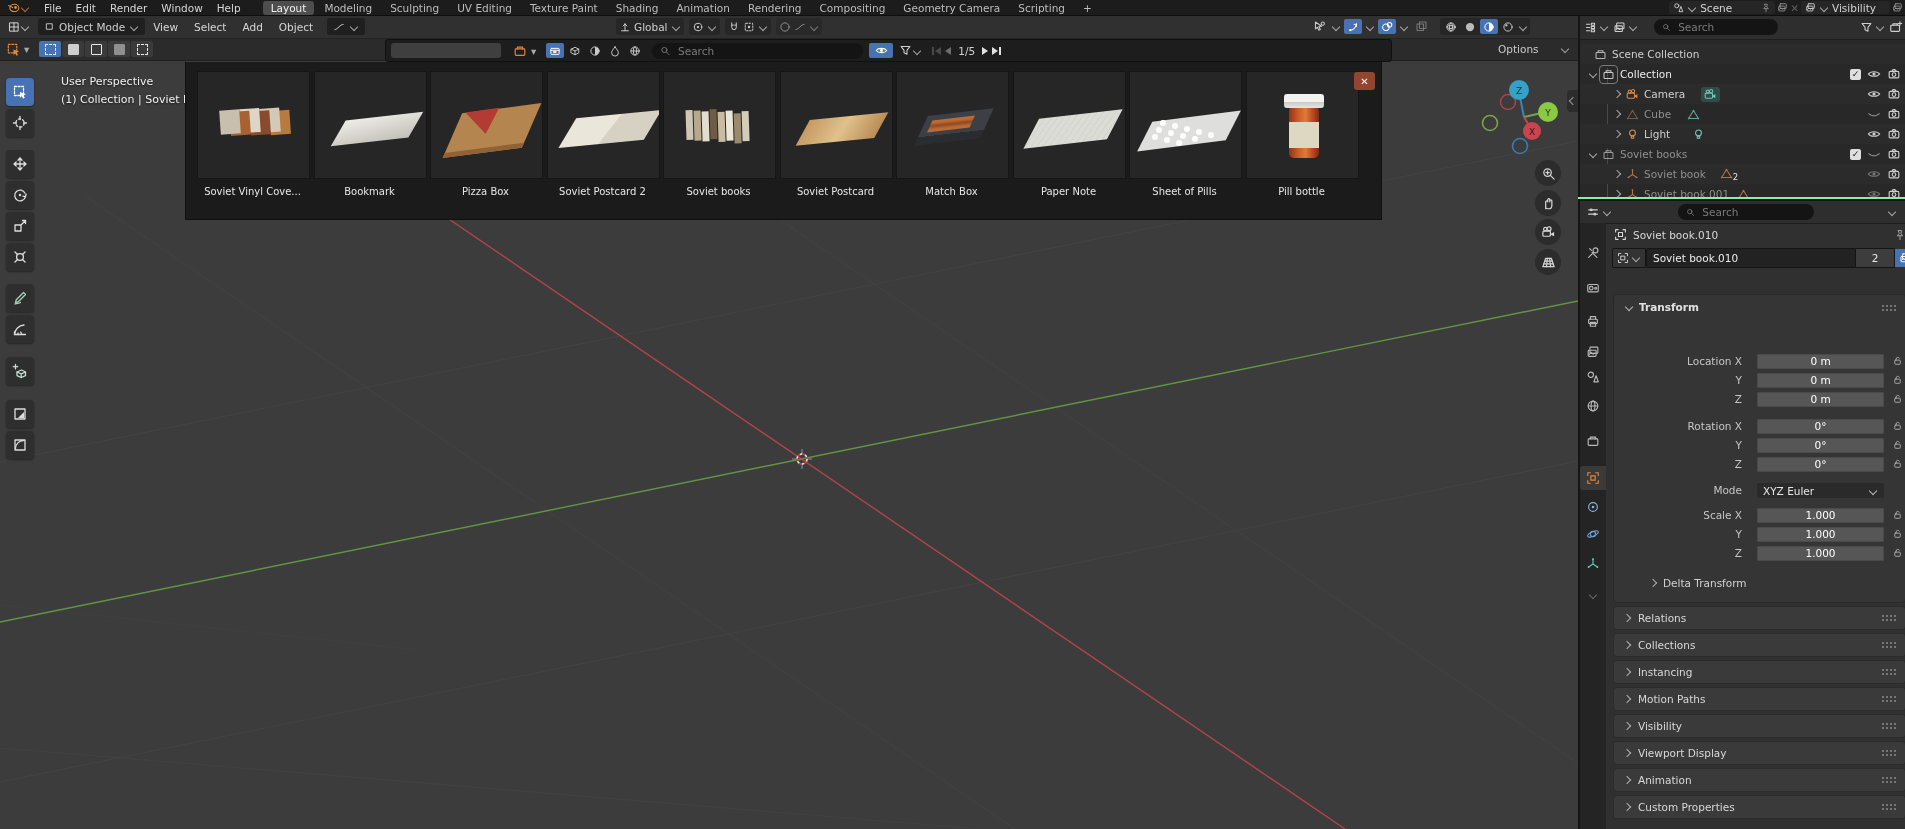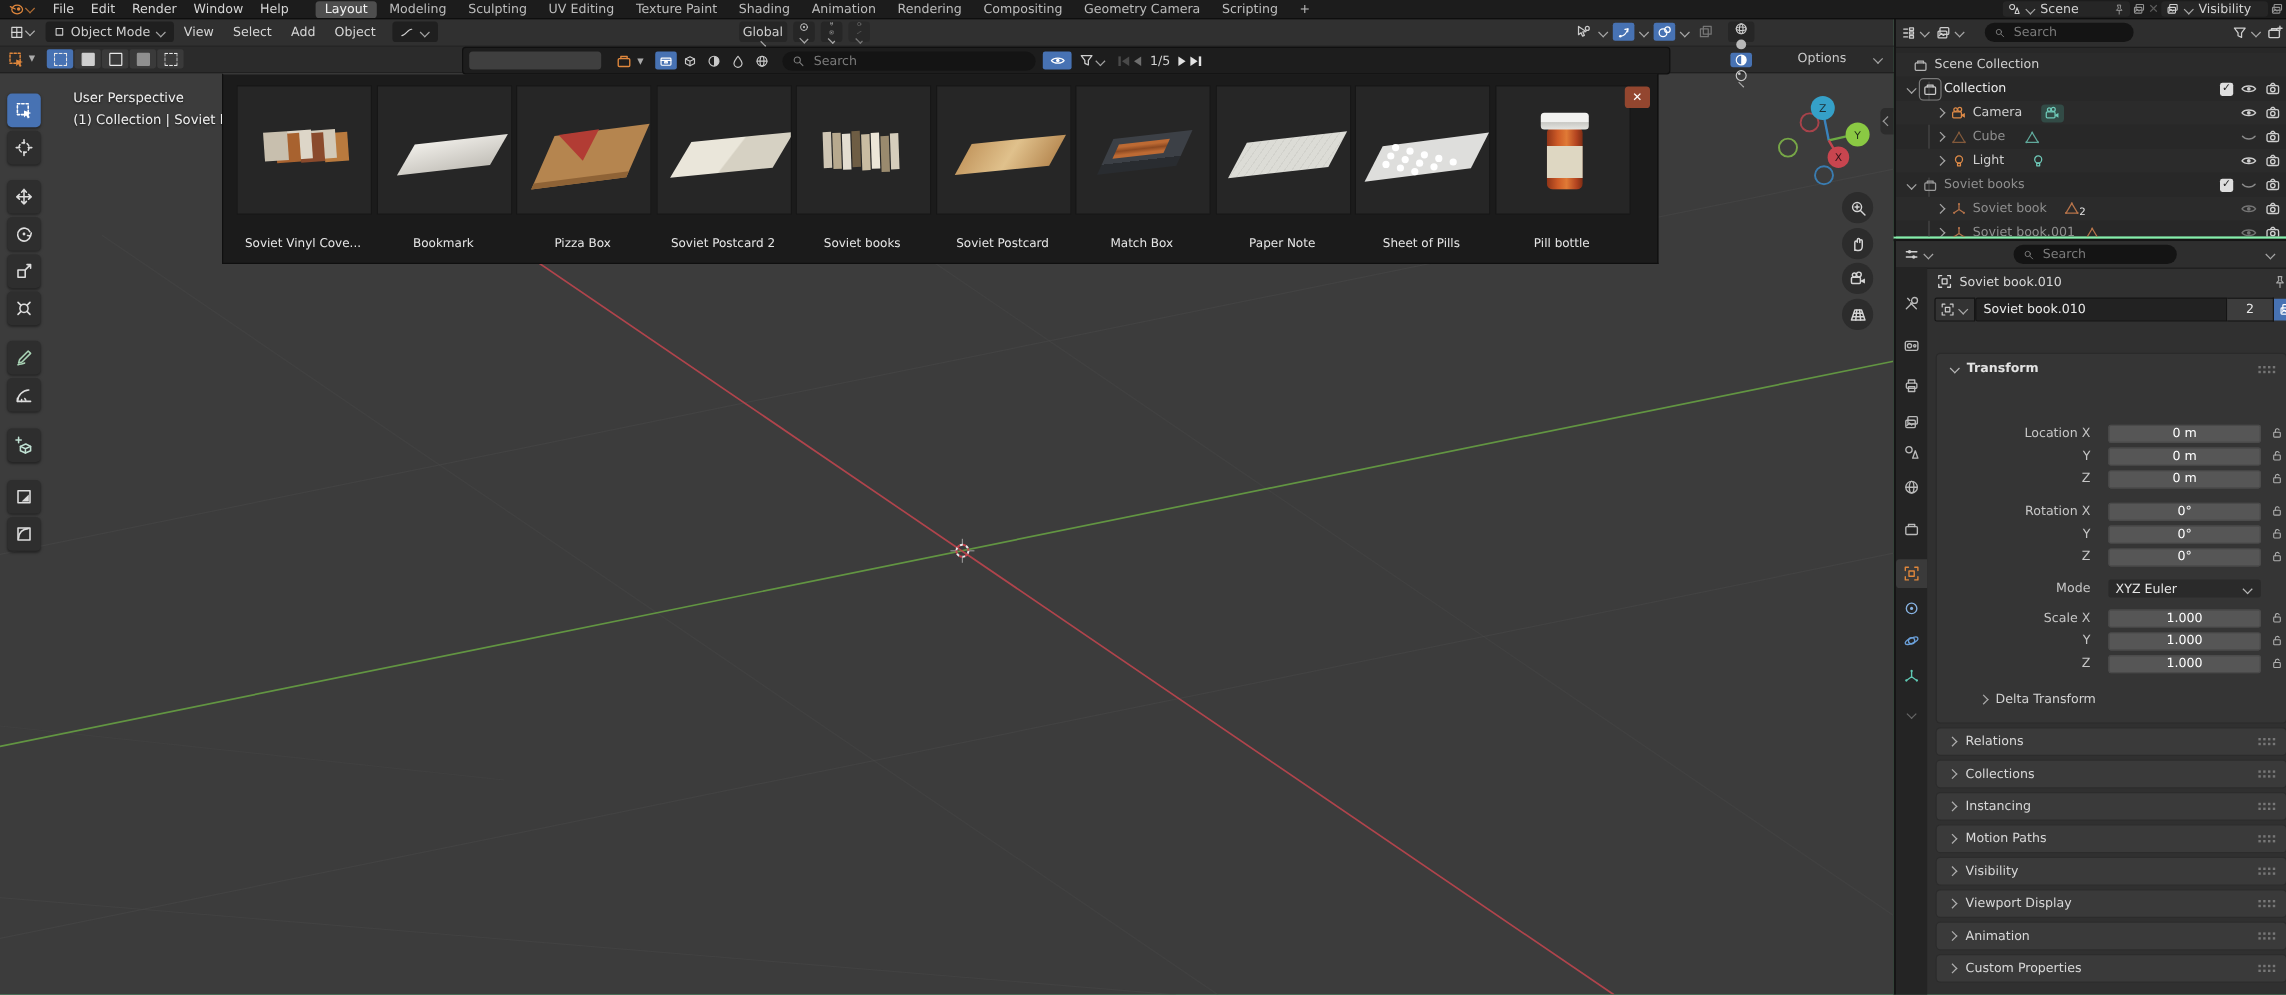--- a/index.html
+++ b/index.html
@@ -16,21 +16,21 @@
   .menu-item{padding:0 7px;color:#d6d6d6;cursor:default;}
   .ws-tab{padding:1px 8px;margin:0 1px;color:#bdbdbd;border-radius:3px;}
   .ws-tab.active{background:#4e4e4e;color:#f2f2f2;}
   .tb-right{margin-left:auto;display:flex;align-items:center;gap:2px;padding-right:2px;color:#d2d2d2;}
   .tb-chip{display:flex;align-items:center;gap:3px;background:#262626;border-radius:3px;padding:0 4px;height:13px;}
   .tb-mini{opacity:.65;display:flex;align-items:center;}
   
   .vph{left:0;top:15px;width:1578px;height:23px;background:#303030;border-bottom:1px solid #232323;display:flex;align-items:center;z-index:30;}
   .vph .menu-item{padding:0 8px;}
   .pill{display:flex;align-items:center;gap:4px;background:#1f1f1f;border-radius:3px;height:17px;padding:0 6px;}
-  .grp{display:flex;align-items:center;background:#262626;border-radius:3px;height:17px;padding:0 3px;gap:3px;flex-direction:column;}
+  .grp{display:flex;align-items:center;background:#262626;border-radius:3px;height:17px;padding:0 3px;gap:3px;}
   .hbtn{display:flex;align-items:center;justify-content:center;width:18px;height:15px;border-radius:2px;color:#c9c9c9;}
   .hbtn.on{background:#4772b3;color:#fff;}
   .hbtn.dim{opacity:.45;}
   
   .toolrow{left:0;top:38px;width:1578px;height:22px;background:#2b2b2b;border-bottom:1px solid #202020;display:flex;align-items:center;z-index:20;}
   .msq{display:inline-block;width:9px;height:9px;border:1.2px dashed #e8e8e8;border-radius:1px;}
   .msq.fill{border-style:solid;background:#cfcfcf;border-color:#cfcfcf;}
   .mbtn{width:22px;height:16px;display:flex;align-items:center;justify-content:center;background:#3a3a3a;margin-right:1px;border-radius:2px;}
   .mbtn.on{background:#4772b3;}
   
@@ -41,21 +41,21 @@
   .navbtn{position:absolute;width:26px;height:26px;border-radius:50%;background:rgba(41,41,41,.85);display:flex;align-items:center;justify-content:center;color:#d5d5d5;}
   .collapse-tab{position:absolute;width:11px;height:22px;background:#2c2c2c;border-radius:4px 0 0 4px;color:#bbb;display:flex;align-items:center;justify-content:center;font-size:9px;}
   
   .pop-head{left:385px;top:39px;width:1005px;height:21px;background:#1d1d1d;border:1px solid #101010;border-radius:3px;display:flex;align-items:center;z-index:50;}
   .pop-body{left:185px;top:61px;width:1195px;height:157px;background:#1b1b1b;border:1px solid #0f0f0f;border-top:1px solid #3f3f3f;z-index:45;}
   .search{display:flex;align-items:center;gap:5px;background:#141414;border-radius:9px;height:16px;padding:0 8px;color:#7f7f7f;}
   .search input{background:transparent;border:0;outline:0;color:#ddd;font:inherit;width:100%;}
   .search input::placeholder{color:#7b7b7b;}
   .card{position:absolute;top:9px;width:111px;}
   .thumb{width:111px;height:106px;background:#262626;border:1px solid #161616;position:relative;overflow:hidden;}
-  .card-label{position:absolute;top:127px;width:111px;text-align:center;color:#e6e6e6;font-size:10px;white-space:nowrap;overflow:hidden;}
+  .card-label{position:absolute;top:115px;width:111px;text-align:center;color:#e6e6e6;font-size:10px;white-space:nowrap;overflow:hidden;}
   .closeX{position:absolute;right:6px;top:10px;width:21px;height:18px;background:#93462f;border-radius:3px;color:#fff;display:flex;align-items:center;justify-content:center;font-size:10px;font-weight:bold;}
   .pager{display:flex;align-items:center;gap:4px;margin-left:10px;color:#d0d0d0;}
   .tri{width:0;height:0;border-top:4px solid transparent;border-bottom:4px solid transparent;}
   .tri.nx{border-left:6px solid #e2e2e2;}
   .tri.pv{border-right:6px solid #6e6e6e;}
   .pbar{display:inline-block;width:2px;height:8px;background:currentColor;}
   
   .thumb::before,.thumb::after{content:"";position:absolute;}
   .t-vinyl::before{left:22px;top:38px;width:20px;height:24px;background:#c8bfae;transform:rotate(-4deg);
      box-shadow:10px 2px 0 #a8622f,20px 0 0 #ddd6c8,30px 3px 0 #8a4a2c,40px 1px 0 #d2c9b8,50px 4px 0 #b97a3e;}

